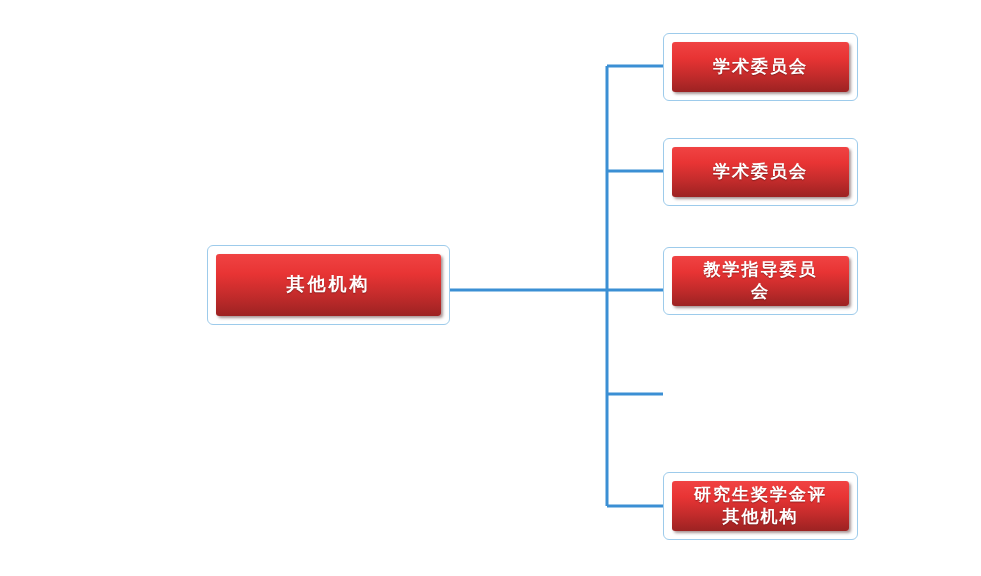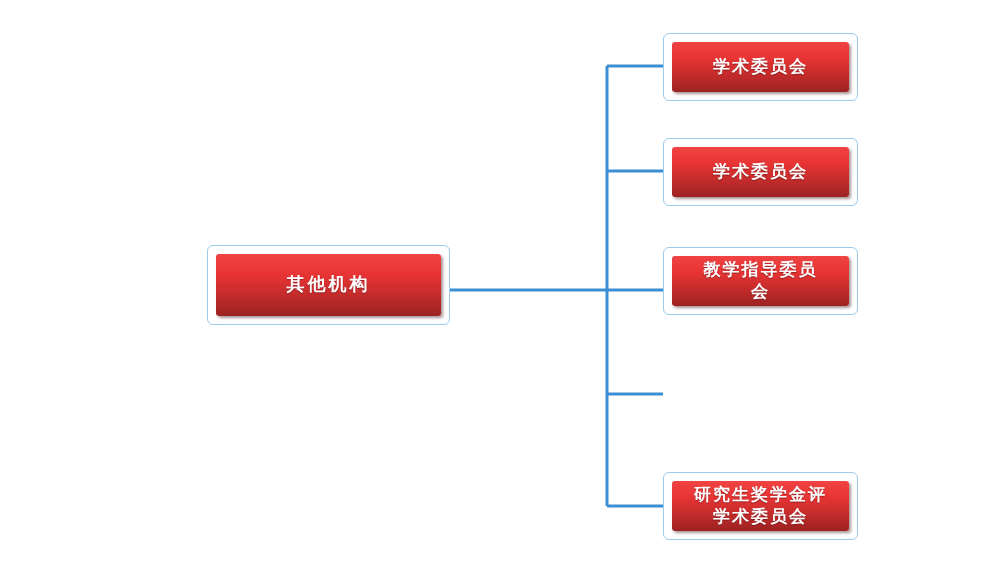--- a/index.html
+++ b/index.html
@@ -117,17 +117,17 @@
     <div class="node-inner">
       <span class="node-label">教学指导委员
 会</span>
     </div>
   </div>
 
 
   <div class="node" style="left:663px; top:472px; width:195px; height:68px;">
     <div class="node-inner">
       <span class="node-label">研究生奖学金评
-学术委员会</span>
+其他机构</span>
     </div>
   </div>
 
 </div>
 
 </body></html>

